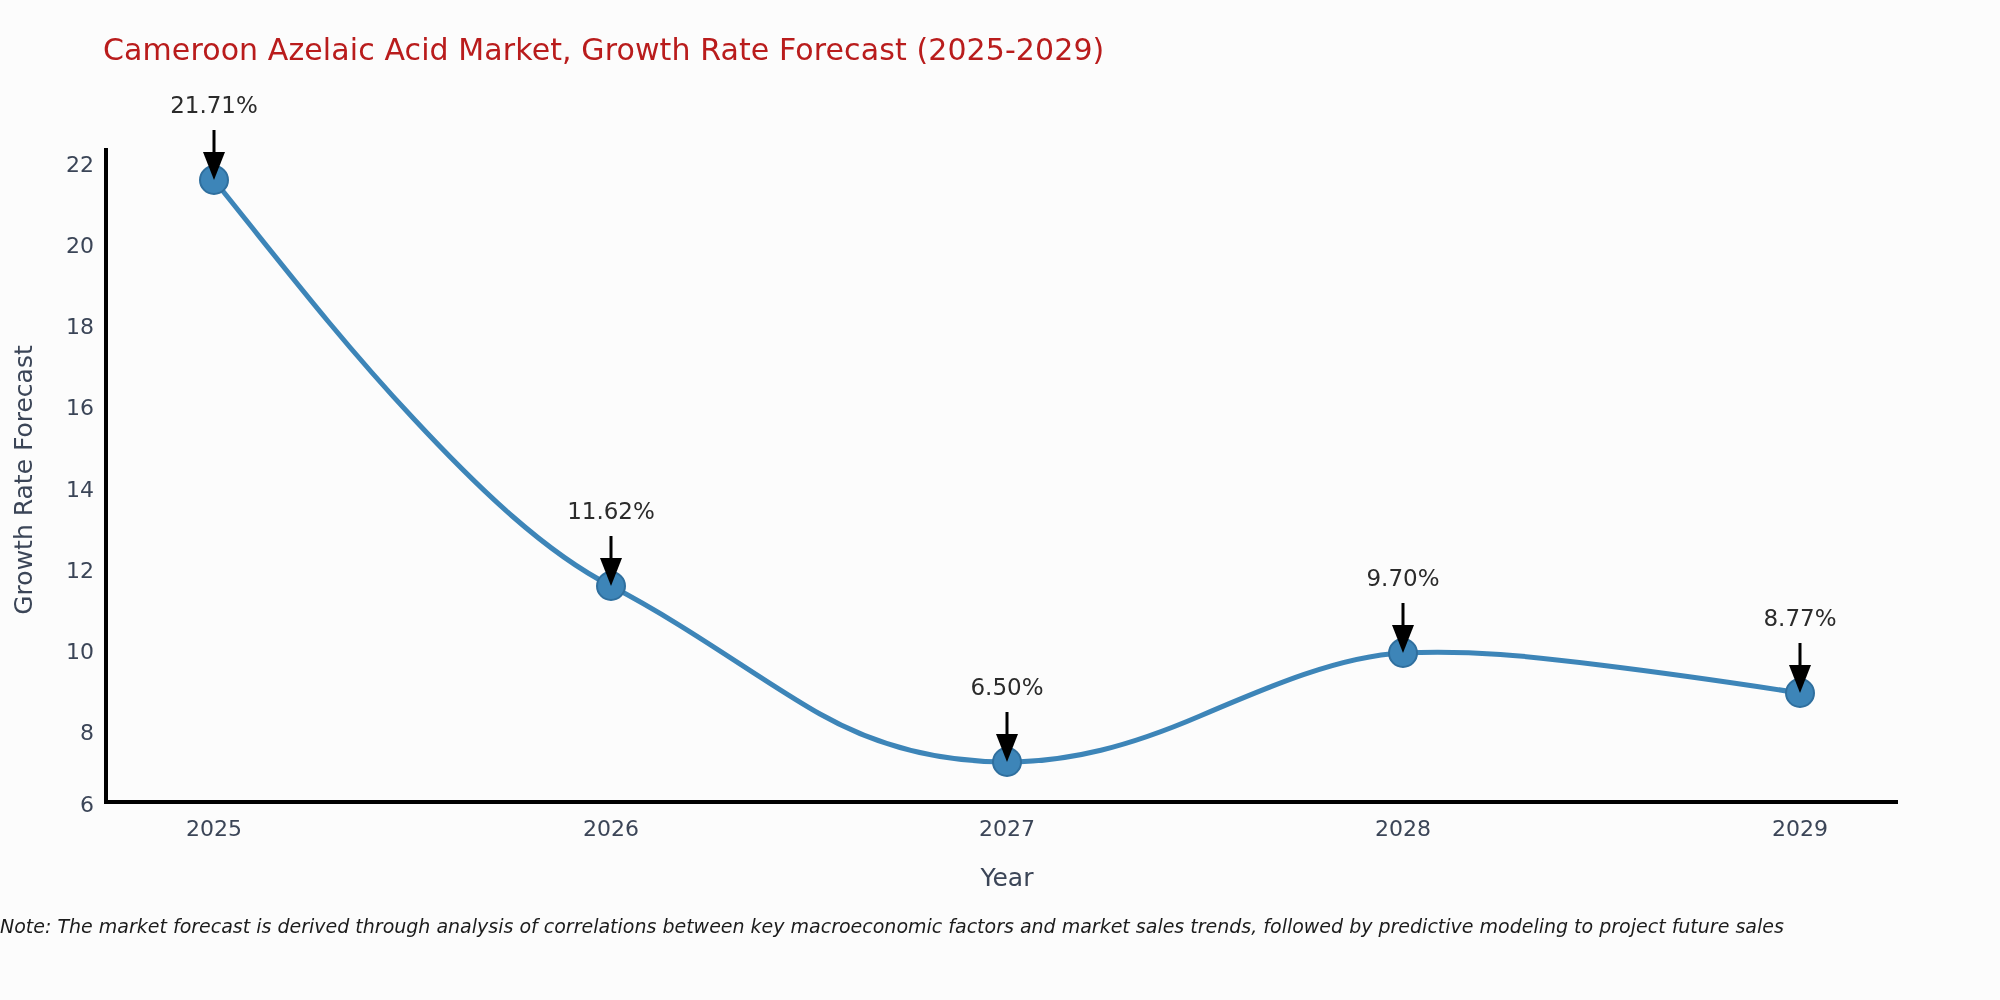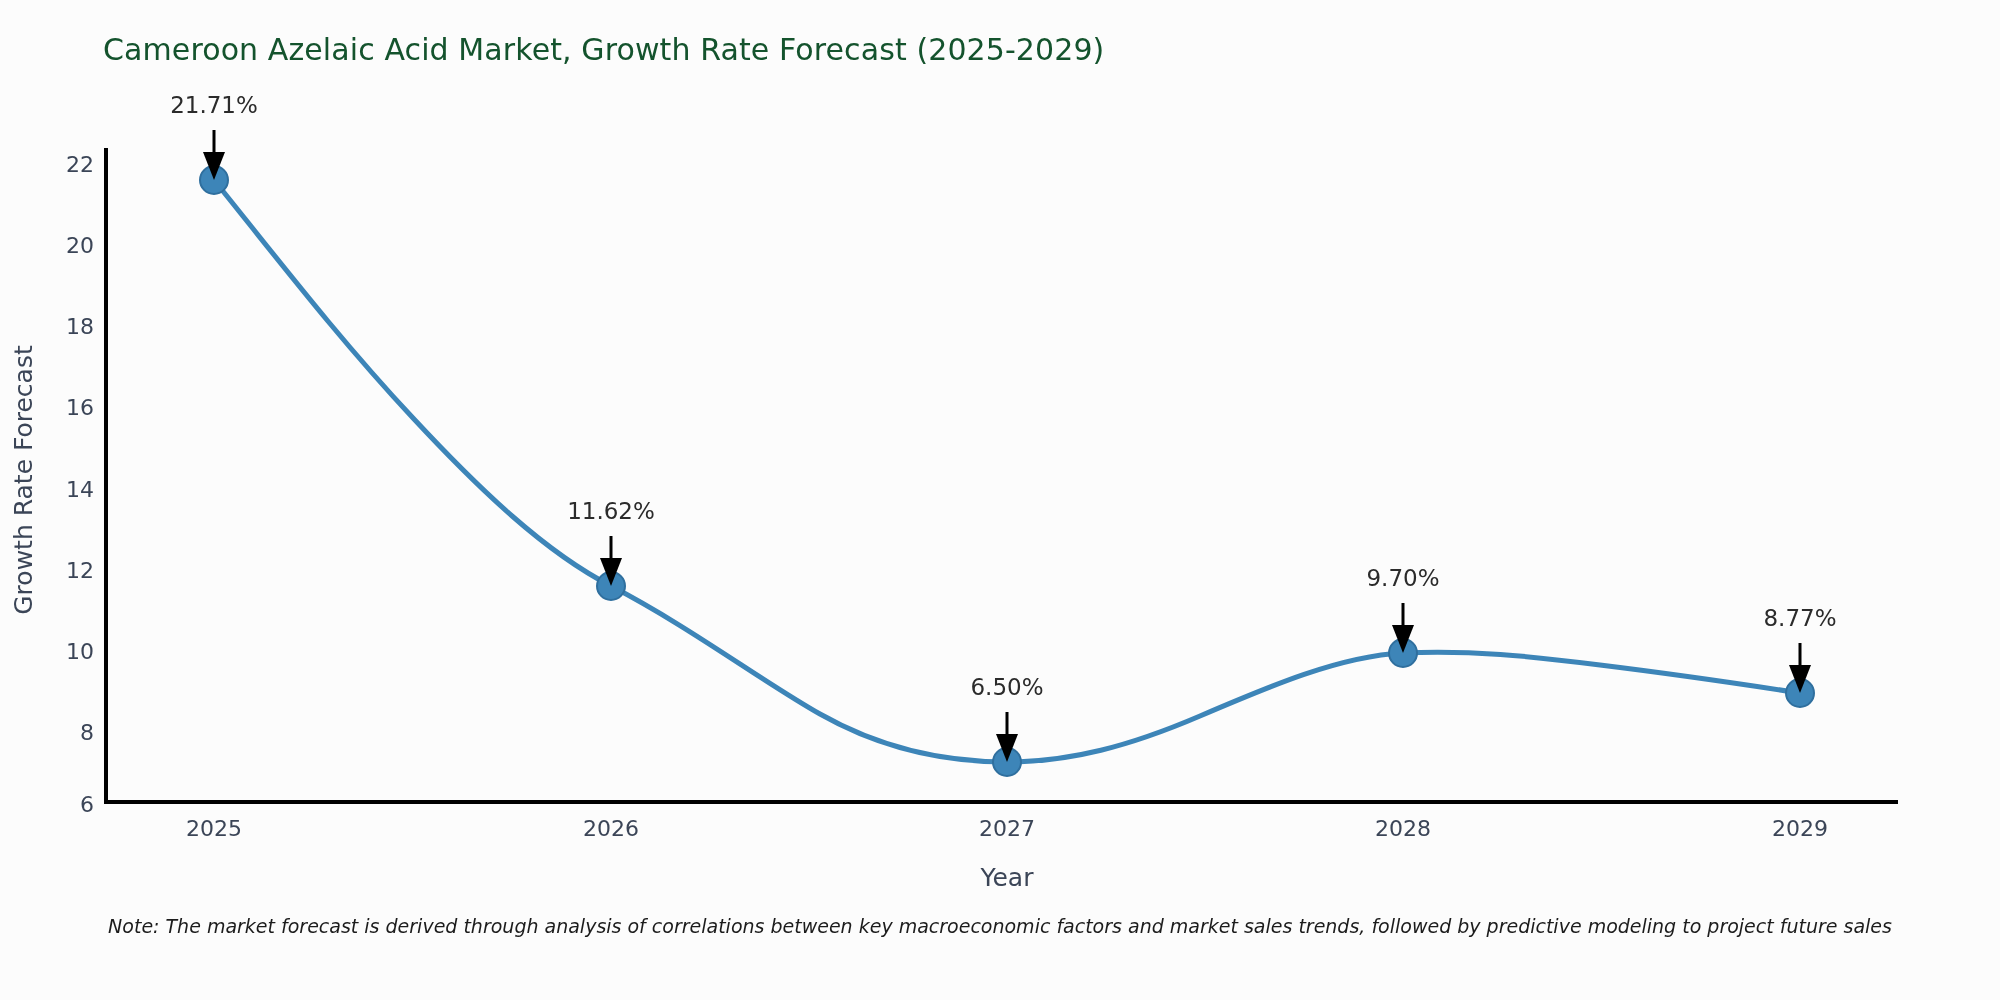--- a/index.html
+++ b/index.html
@@ -17,21 +17,21 @@
     position: relative;
     width: 2000px;
     height: 1000px;
     background: #fcfcfc;
   }
   #chart-title {
     position: absolute;
     left: 103px;
     top: 32px;
     font-size: 30px;
-    color: #14532d;
+    color: #b91c1c;
     font-family: "DejaVu Sans", sans-serif;
     letter-spacing: 0.1px;
     white-space: nowrap;
   }
   #plot-svg {
     position: absolute;
     left: 0;
     top: 0;
   }
   .tick-label {
@@ -50,21 +50,21 @@
     font-family: "DejaVu Sans", sans-serif;
     font-size: 23px;
     fill: #2b2b2b;
     text-anchor: middle;
   }
   #footnote {
     position: absolute;
     left: 0px;
     top: 915px;
     width: 2000px;
-    text-align: center;
+    text-align: left;
     font-family: "DejaVu Sans", sans-serif;
     font-style: italic;
     font-size: 19px;
     color: #1c1c1c;
     white-space: nowrap;
   }
 </style>
 </head>
 <body>
 

